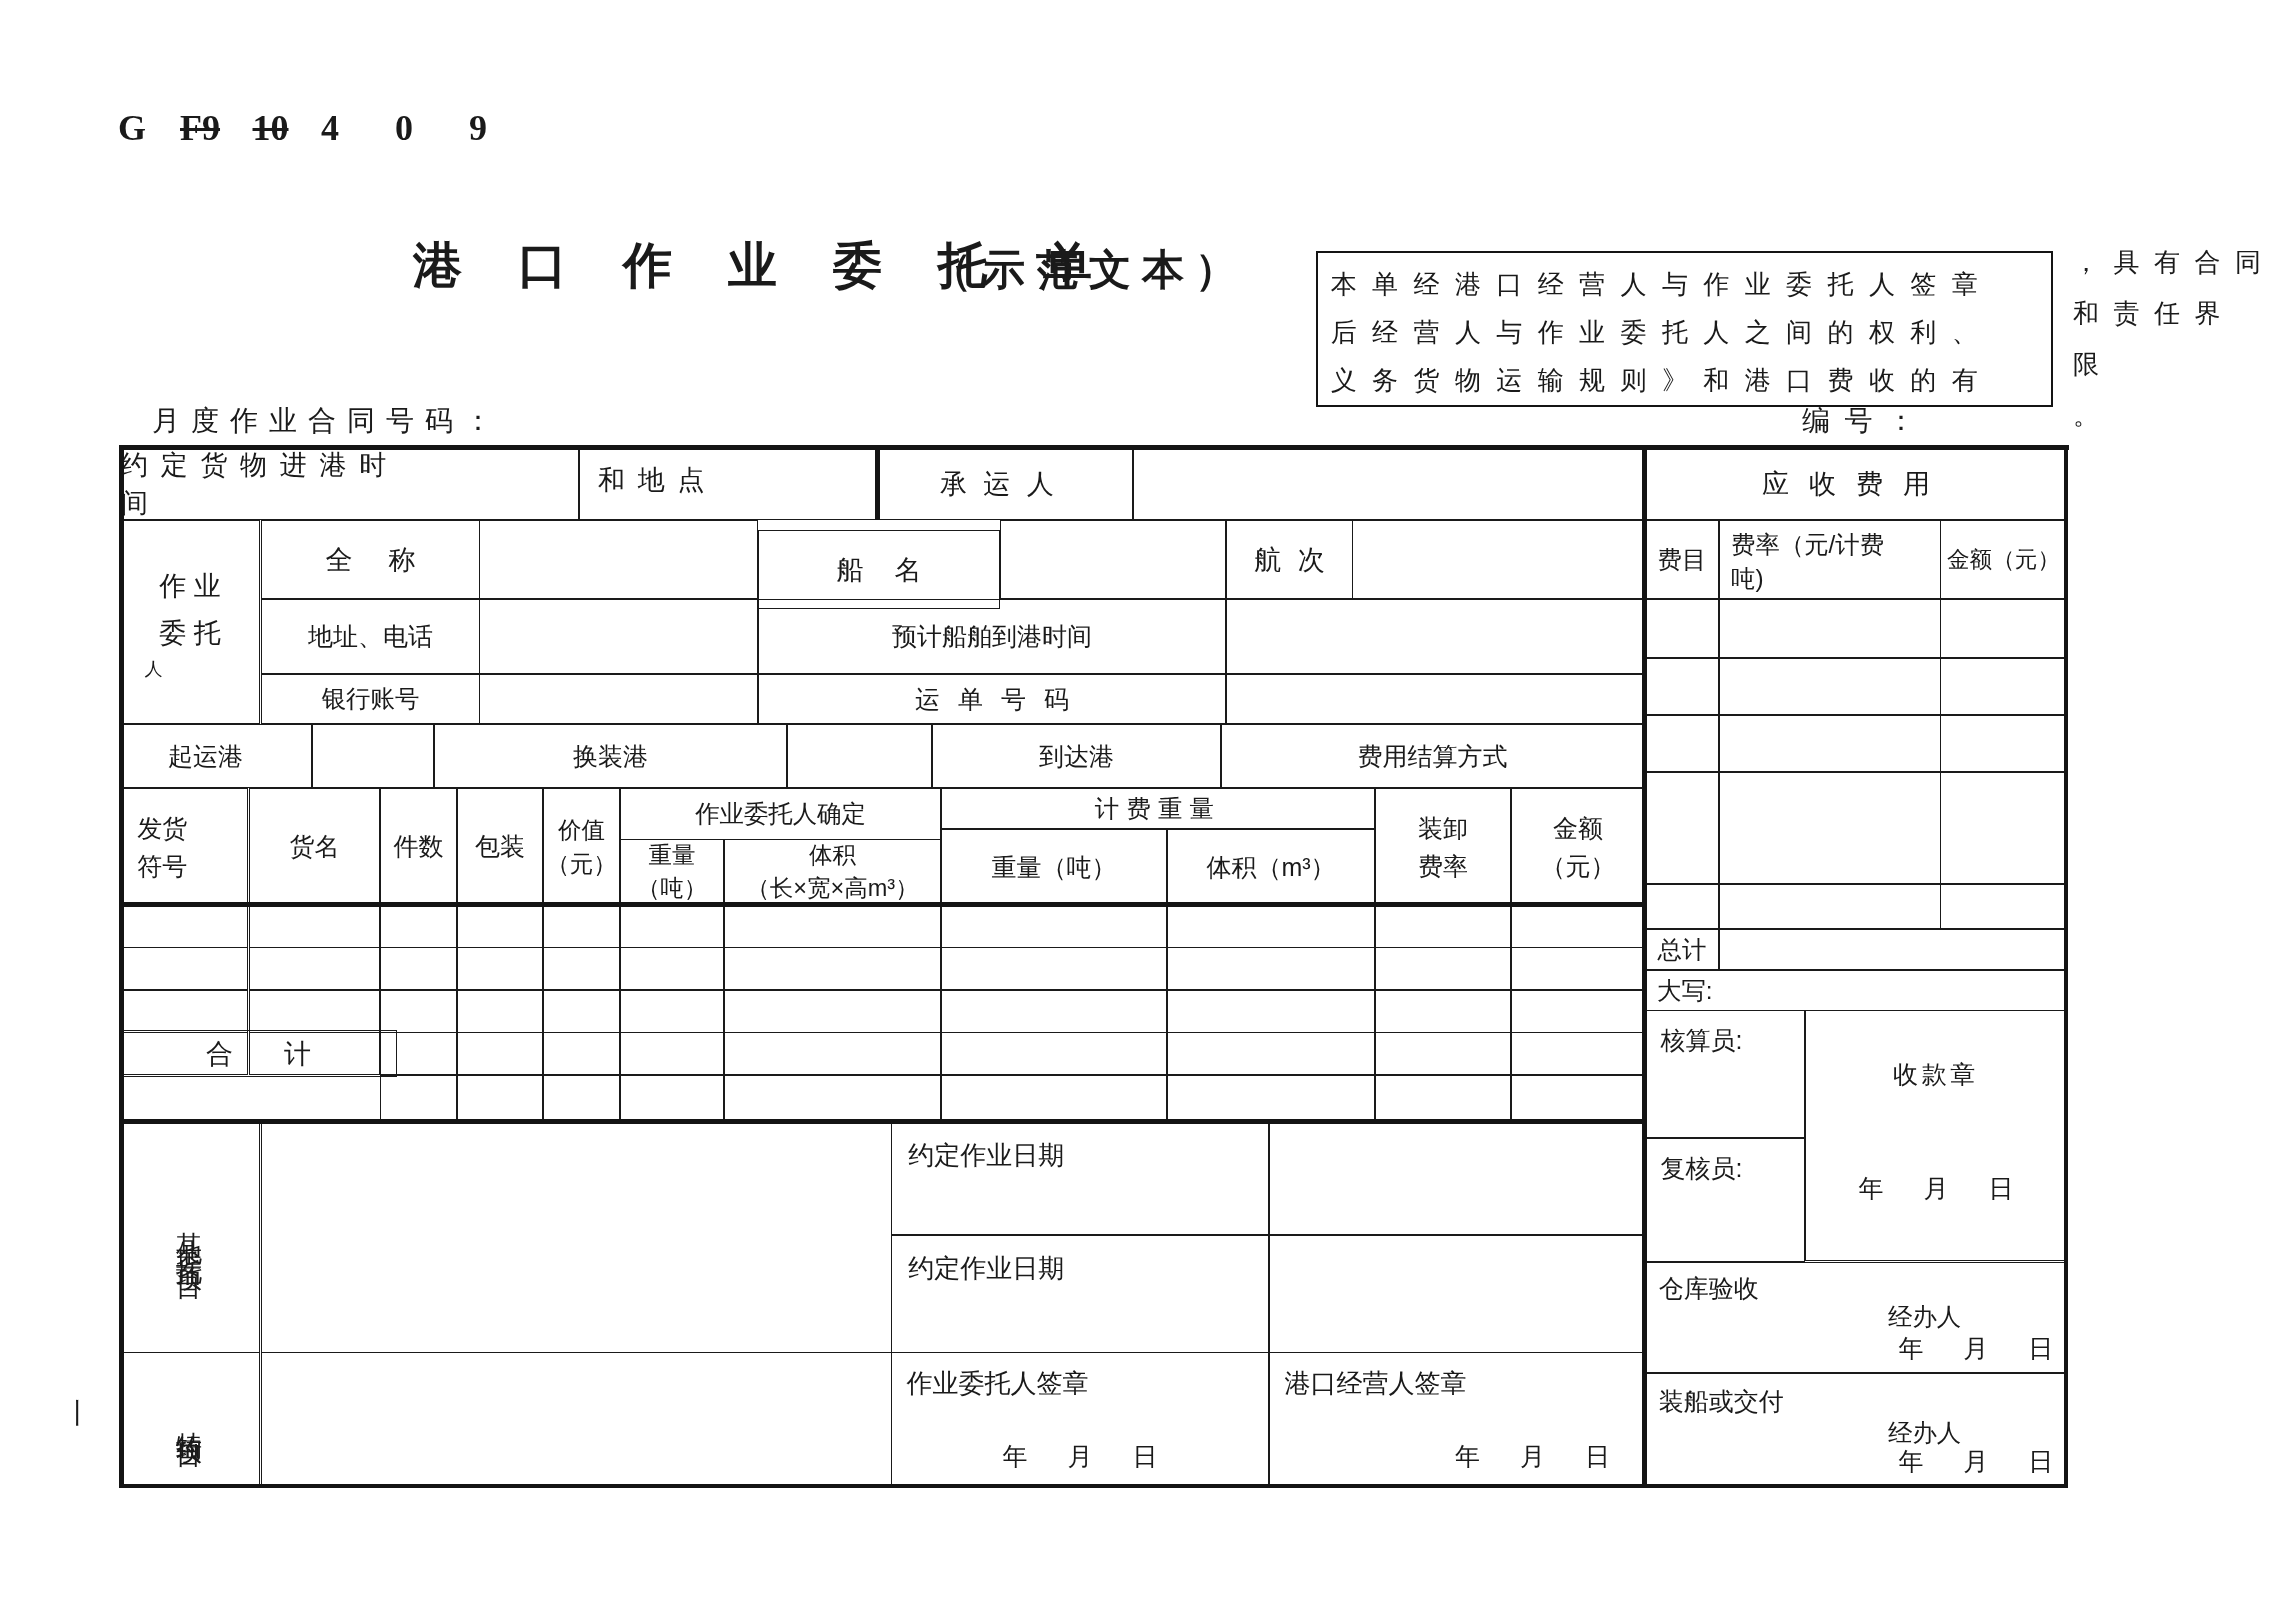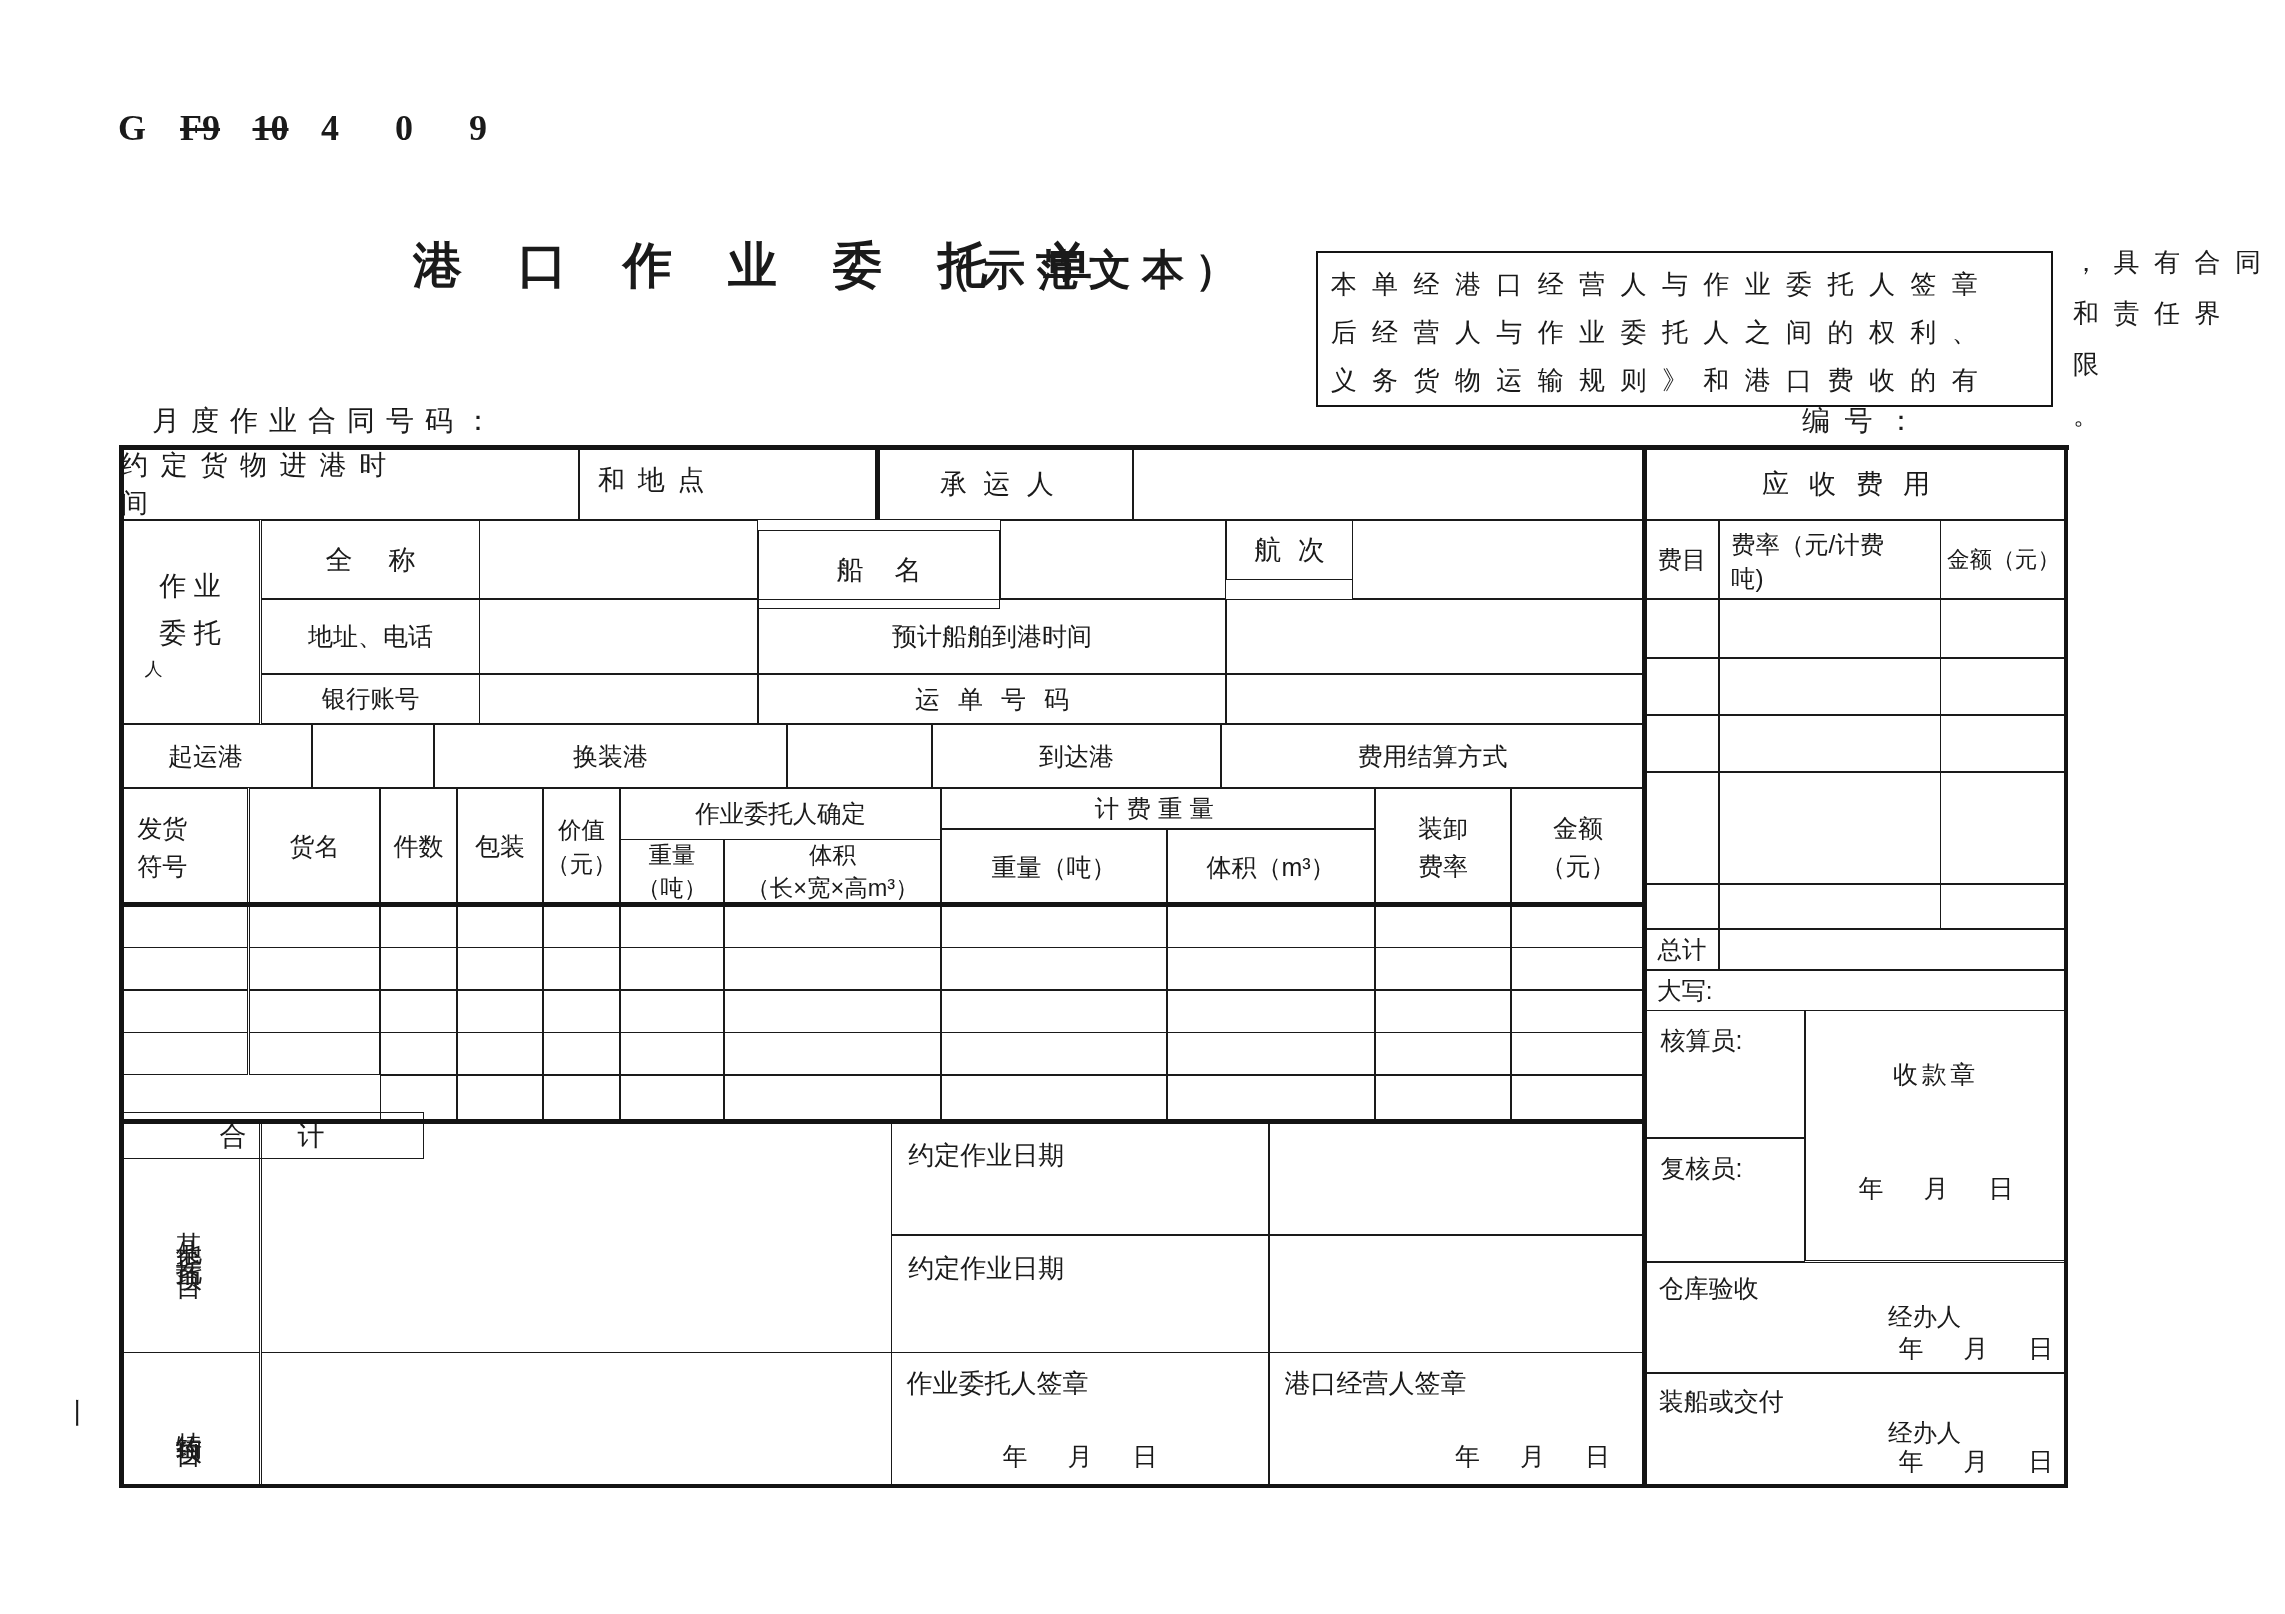--- a/index.html
+++ b/index.html
@@ -69,21 +69,21 @@
     <div class="pre f30" style="line-height:47px;text-align:center;">作 业
 委 托</div>
     <span style="font-size:18px;align-self:flex-start;margin-left:23.5px;">人</span>
   </div>
   <div class="cell c" style="left:261px;top:520px;width:219px;height:79px;">
     <span class="f30" style="letter-spacing:36px;padding-left:36px;">全称</span>
   </div>
   <div class="cell c" style="left:758px;top:520px;width:242px;height:79px;margin-top:10px;">
     <span class="f30" style="letter-spacing:31px;padding-left:31px;">船名</span>
   </div>
-  <div class="cell c" style="left:1226px;top:520px;width:127px;height:60px;">
+  <div class="cell c" style="left:1226px;top:520px;width:127px;height:79px;">
     <span class="f30" style="letter-spacing:16.3px;padding-left:16.3px;">航次</span>
   </div>
   <div class="cell c" style="left:261px;top:599px;width:219px;height:75px;">
     <span class="f28">地址、电话</span>
   </div>
   <div class="cell c" style="left:758px;top:599px;width:468px;height:75px;">
     <span class="f28">预计船舶到港时间</span>
   </div>
   <div class="cell c" style="left:261px;top:674px;width:219px;height:50px;">
     <span class="f27">银行账号</span>
@@ -144,21 +144,21 @@
   </div>
   <div class="cell c" style="left:1375px;top:788px;width:136px;height:117px;">
     <div class="pre f28" style="line-height:38px;">装卸
 费率</div>
   </div>
   <div class="cell c" style="left:1511px;top:788px;width:134px;height:117px;">
     <div class="pre f28" style="line-height:38px;">金额
 （元）</div>
   </div>
 
-  <div class="cell c" style="left:120px;top:1112px;width:304px;height:47px;">
+  <div class="cell c" style="left:120px;top:1030px;width:277px;height:47px;">
     <span class="f30" style="letter-spacing:51px;padding-left:51px;">合计</span>
   </div>
 
   <div class="cell c" style="left:120px;top:1122px;width:140px;height:231px;">
     <span class="vert f29" style="letter-spacing:9px;">其他委托项目</span>
   </div>
   <div class="cell c" style="left:120px;top:1352px;width:140px;height:136px;">
     <span class="vert f29" style="letter-spacing:4.5px;">特约项目</span>
   </div>
   <div class="cell tl" style="left:891px;top:1122px;width:378px;height:113px;padding:14.5px 16.3px;">

